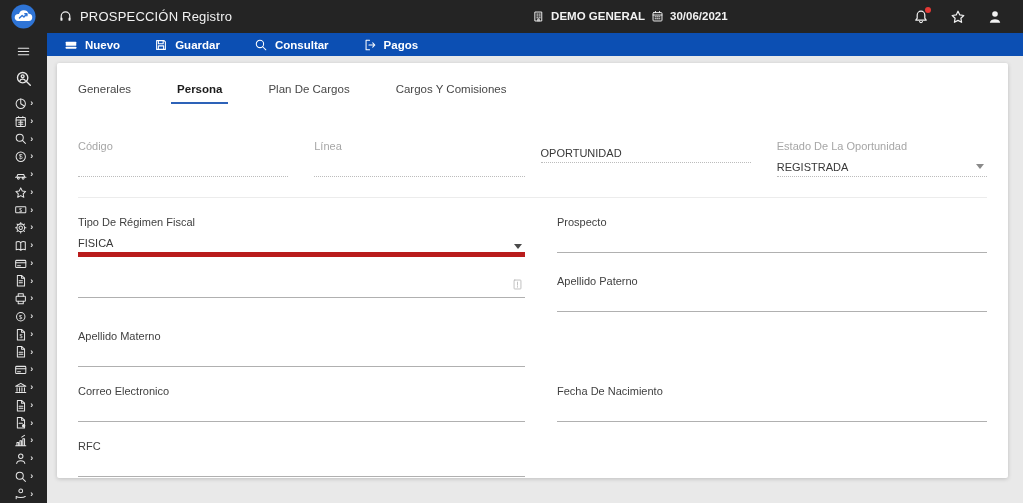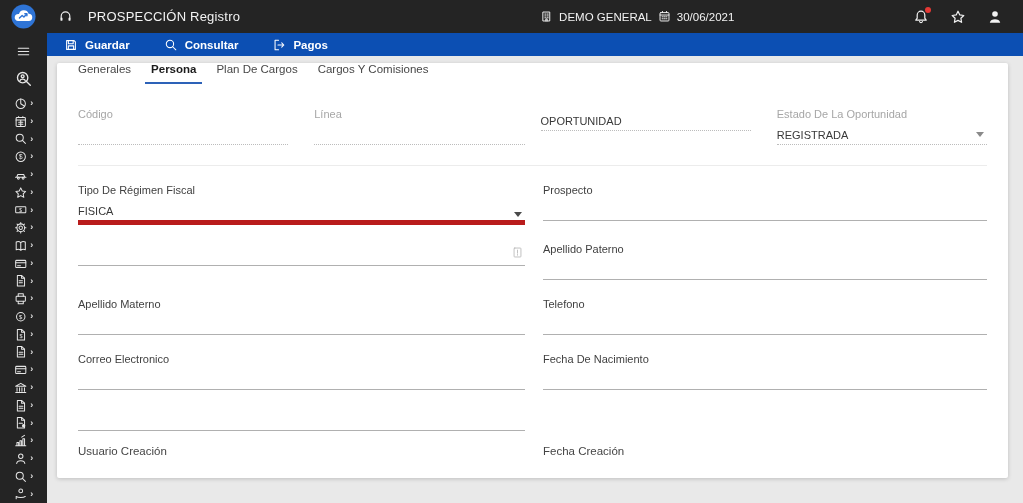--- a/index.html
+++ b/index.html
@@ -6,23 +6,23 @@
   body{
     width:1023px;height:503px;overflow:hidden;position:relative;
     font-family:"Liberation Sans",sans-serif;background:#e9e9e9;
     -webkit-font-smoothing:antialiased;
   }
   svg{display:block}
   
   .topbar{position:absolute;top:0;left:0;right:0;height:33px;background:#242424;display:flex;align-items:center;color:#f2f2f2;z-index:5}
   .logo-box{width:47px;height:33px;flex:0 0 47px;display:flex;align-items:center;justify-content:center}
   .logo-box svg{width:27px;height:27px}
-  .app-title{display:flex;align-items:center;gap:15px;margin-left:11px;font-size:13px;letter-spacing:.2px;white-space:nowrap}
+  .app-title{display:flex;align-items:center;gap:7px;margin-left:11px;font-size:13px;letter-spacing:.2px;white-space:nowrap}
   .hicon svg{width:15px;height:15px;stroke-width:1.2}
-  .center-info{display:flex;align-items:center;gap:6px;font-size:11.5px;font-weight:400;white-space:nowrap;margin-left:300px}
+  .center-info{display:flex;gap:6px;font-size:11.5px;font-weight:700;white-space:nowrap;margin-left:300px}
   .center-info .hicon svg{width:13px;height:13px}
   .top-actions{display:flex;align-items:center;gap:21px;margin-left:auto;margin-right:20px}
   .action-btn{position:relative;cursor:pointer}
   .action-btn svg{width:16px;height:16px}
   .badge-dot{position:absolute;top:-2px;right:-2px;width:6px;height:6px;border-radius:50%;background:#e53935}
   
   .toolbar{position:absolute;top:33px;left:47px;right:0;height:23px;background:#0c4fb3;display:flex;align-items:center;color:#fff;z-index:4}
   .tb-item{display:flex;align-items:center;gap:7px;font-size:11.5px;font-weight:600;padding:0 17px;height:100%;cursor:pointer;white-space:nowrap}
   .tb-item svg{width:14px;height:14px}
   
@@ -30,39 +30,39 @@
   .burger{height:24px;display:flex;align-items:center;cursor:pointer}
   .burger svg{width:15px;height:15px}
   .side-search{height:32px;display:flex;align-items:center;cursor:pointer}
   .side-search svg{width:18px;height:18px}
   .side-item{height:18.2px;display:flex;align-items:center;justify-content:center;gap:3px;width:100%;cursor:pointer}
   .side-item svg{width:13.5px;height:13.5px}
   .chev{font-size:9px;font-weight:700;color:#e0e0e0;line-height:1;transform:translateY(-.5px)}
   
   .main{position:absolute;left:47px;top:56px;right:0;bottom:0;background:#e9e9e9}
   .card{position:absolute;left:10px;top:7px;width:951px;height:415px;background:#fff;border-radius:2px;box-shadow:0 1px 4px rgba(0,0,0,.18);padding:0 21px;box-sizing:border-box;overflow:hidden}
-  .tabs{display:flex;gap:20px;font-size:11.5px;color:#474747}
+  .tabs{display:flex;gap:46px;padding-top:20px;font-size:11.5px;color:#474747}
   .tab{padding-bottom:9px;position:relative;cursor:pointer;white-space:nowrap}
   .tab.active{color:#1c1c1c;font-weight:700}
   .tab.active::after{content:"";position:absolute;left:-6px;right:-6px;bottom:0;height:2.5px;background:#2d62b8}
-  .row1{display:flex;gap:16px;margin-top:24px}
+  .row1{display:flex;gap:16px;margin-top:36px}
   .half{flex:1;display:flex;gap:26px;min-width:0}
   .field{flex:1;position:relative;min-width:0}
   .f-label{font-size:11px;color:#3f3f3f;height:14px;white-space:nowrap}
   .f-label.muted{color:#a6a6a6}
   .f-value{font-size:11px;color:#383838;height:19px;display:flex;align-items:flex-end;padding-bottom:3px;white-space:nowrap}
   .u-dotted{border-bottom:1.5px dotted #bcbcbc}
   .u-solid{border-bottom:1px solid #b0b0b0}
   .u-dark{border-bottom:5px solid #b91c1c}
   .caret{position:absolute;right:3px;bottom:8px;width:0;height:0;border-left:4px solid transparent;border-right:4px solid transparent;border-top:5px solid #4a4a4a;cursor:pointer}
   .caret.gray{border-top-color:#8a8a8a}
   .field-icon{position:absolute;right:2px;bottom:7px;color:#b5b5b5;cursor:pointer}
   .field-icon svg{width:11px;height:13px}
   .divider{border-bottom:1px solid #ececec;margin-top:20px}
-  .form-row{display:flex;gap:18px;margin-top:18px}
+  .form-row{display:flex;gap:32px;margin-top:18px}
   .fcol{width:447px;position:relative}
   .fcol2{flex:1;position:relative}
   .footer-row{display:flex;gap:18px;margin-top:12px;font-size:11.5px;color:#454545;line-height:17px}
   .footer-row .fcol,.footer-row .fcol2{white-space:nowrap}
 </style>
 </head>
 <body>
 
 <div class="topbar">
   <div class="logo-box">
@@ -117,20 +117,29 @@
             <path d="M2.8 13.8c.4-4.6 10-4.6 10.4 0z" fill="currentColor" stroke="none"></path>
           </svg></span>
     </span>
   </div>
 </div>
 
 <div class="toolbar">
   <div class="tb-item">
     <span>
         <svg viewBox="0 0 16 16" fill="none" stroke="currentColor" stroke-width="1.2" stroke-linecap="round" stroke-linejoin="round">
+          <rect x="2" y="4.2" width="12" height="4.6" rx=".6" fill="currentColor" stroke="none"></rect>
+          <rect x="2" y="10" width="12" height="2.4" rx=".5" fill="currentColor" stroke="none"></rect>
+        </svg>
+      </span>
+    <span>Nuevo</span>
+  </div>
+  <div class="tb-item">
+    <span>
+        <svg viewBox="0 0 16 16" fill="none" stroke="currentColor" stroke-width="1.2" stroke-linecap="round" stroke-linejoin="round">
           <path d="M3 3h8.5L13 4.5V13H3z"></path>
           <path d="M5 3v3.5h5.5V3M5 13V9h6v4"></path>
         </svg>
       </span>
     <span>Guardar</span>
   </div>
   <div class="tb-item">
     <span>
         <svg viewBox="0 0 16 16" fill="none" stroke="currentColor" stroke-width="1.2" stroke-linecap="round" stroke-linejoin="round">
           <circle cx="6.8" cy="6.8" r="4.2"></circle>
@@ -447,46 +456,41 @@
       </div>
     </div>
 
     <div class="form-row">
       <div class="fcol">
         <div class="field">
           <div class="f-label">Apellido Materno</div>
           <div class="f-value u-solid"></div>
         </div>
       </div>
-      <div class="fcol2">
-        <div class="field">
-          <div class="f-label">Telefono</div>
-          <div class="f-value u-solid"></div>
-        </div>
-      </div>
     </div>
 
     <div class="form-row">
       <div class="fcol">
         <div class="field">
           <div class="f-label">Correo Electronico</div>
           <div class="f-value u-solid"></div>
         </div>
       </div>
       <div class="fcol2">
         <div class="field">
           <div class="f-label">Fecha De Nacimiento</div>
           <div class="f-value u-solid"></div>
         </div>
       </div>
     </div>
 
     <div class="form-row">
       <div class="fcol">
         <div class="field">
+          <div class="f-label">RFC</div>
           <div class="f-value u-solid"></div>
         </div>
       </div>
       <div class="fcol2"></div>
     </div>
 
     <div class="footer-row">
       <div class="fcol">
         <div>Usuario Creación</div>
 

